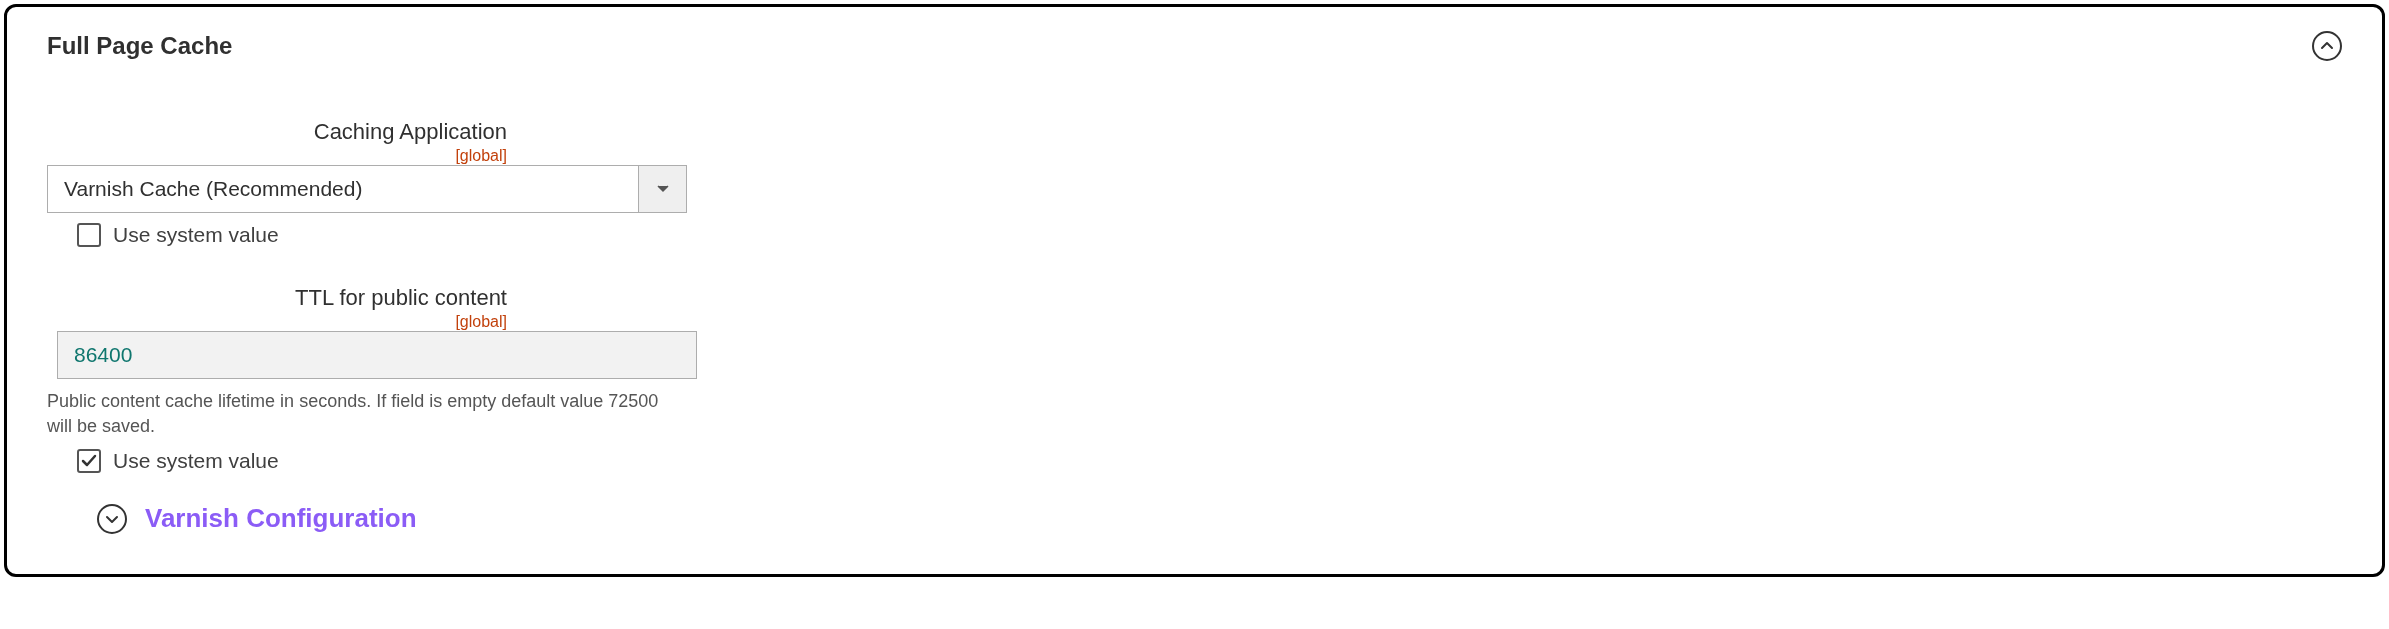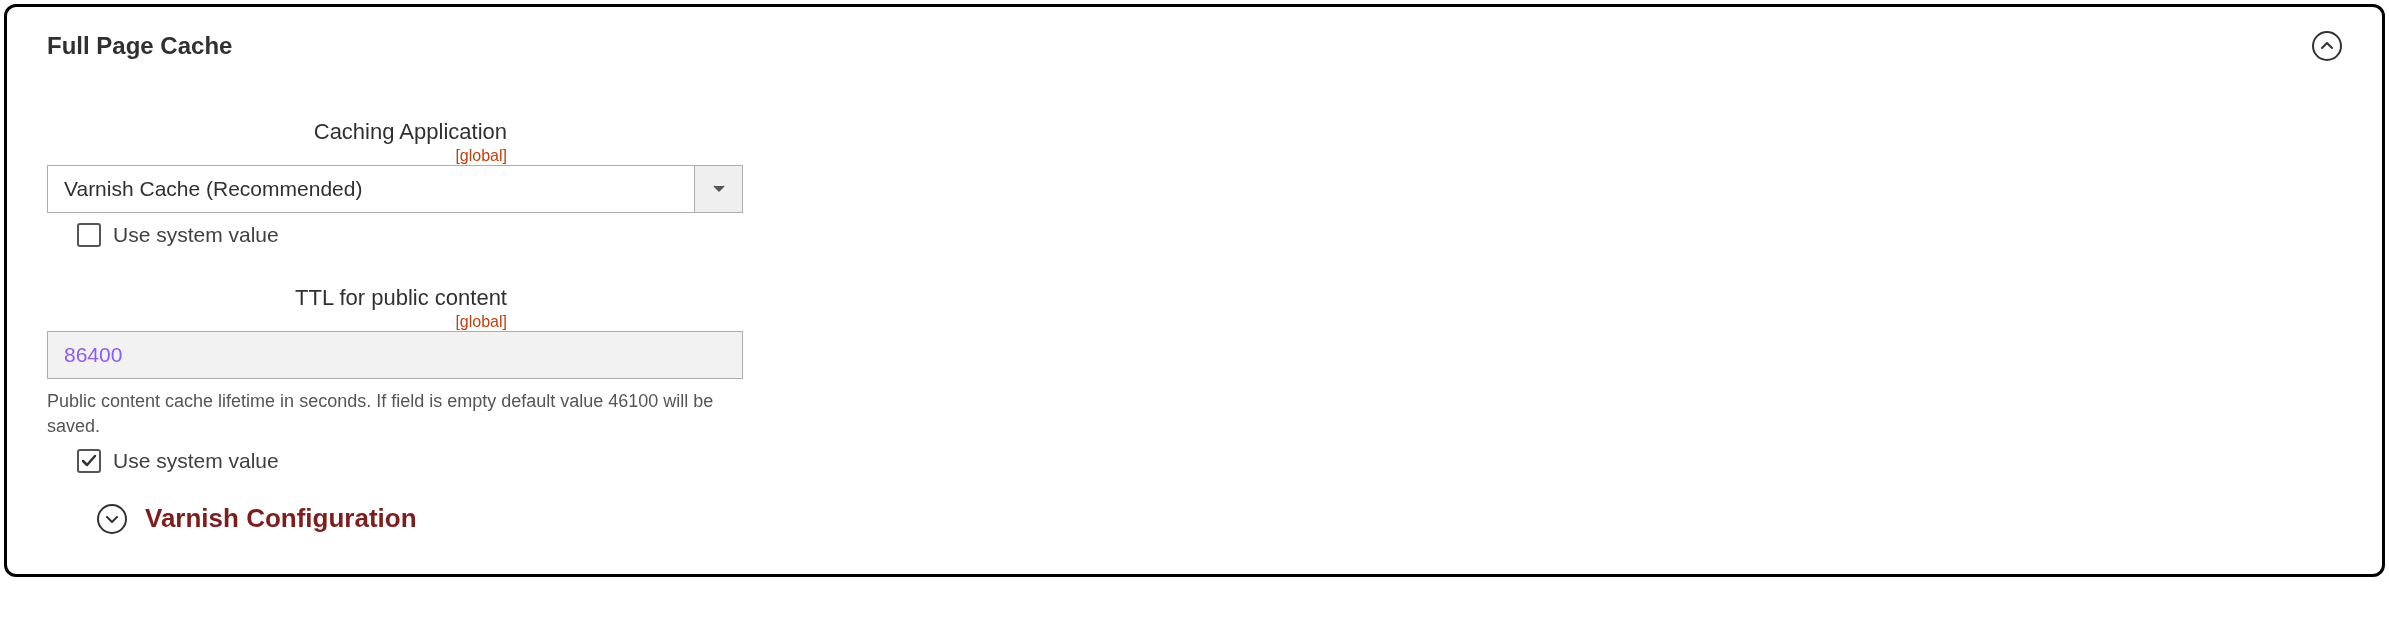--- a/index.html
+++ b/index.html
@@ -60,21 +60,21 @@
       color: #303030;
       display: block;
     }
     .field-scope {
       font-size: 16px;
       color: #c2410c;
       display: block;
       margin-top: 2px;
     }
     .input-col {
-      width: 696px;
+      width: 640px;
     }
     .select-wrap {
       position: relative;
       display: flex;
       border: 1px solid #adadad;
       height: 48px;
       background: #fff;
     }
     .select-display {
       flex: 1;
@@ -101,21 +101,22 @@
       width: 100%;
       height: 48px;
       border: 1px solid #adadad;
       background: #f2f2f2;
       padding: 0 16px;
       font-size: 21px;
       color: #7a7a7a;
     }
     .text-input:disabled {
       background: #f2f2f2;
-      color: #8b5cf6;
+      color: #0f766e;
+      margin-left: 10px;
     }
     .help-text {
       font-size: 18px;
       color: #555;
       margin-top: 10px;
       line-height: 1.4;
     }
     .checkbox-col {
       padding-left: 30px;
       padding-top: 10px;
@@ -164,21 +165,21 @@
       justify-content: center;
       cursor: pointer;
     }
     .expand-icon svg {
       width: 14px;
       height: 14px;
     }
     .subsection-title {
       font-size: 26px;
       font-weight: 600;
-      color: #7f1d1d;
+      color: #8b5cf6;
     }
   </style>
 </head>
 <body>
 
 <div class="panel">
   <div class="panel-header">
     <h2 class="panel-title">Full Page Cache</h2>
     <div class="collapse-icon">
       <svg viewBox="0 0 14 14">
@@ -210,21 +211,21 @@
     </div>
   </div>
 
   <div class="form-row">
     <div class="label-col">
       <span class="field-label">TTL for public content</span>
       <span class="field-scope">[global]</span>
     </div>
     <div class="input-col">
       <input type="text" class="text-input" disabled="" value="86400" style="">
-      <p class="help-text">Public content cache lifetime in seconds. If field is empty default value 46100 will be saved.</p>
+      <p class="help-text">Public content cache lifetime in seconds. If field is empty default value 72500 will be saved.</p>
     </div>
     <div class="checkbox-col">
       <div class="checkbox checked">
         <svg viewBox="0 0 16 16">
             <path d="M2 8 L6 12 L14 3" stroke="#333" stroke-width="2.5" fill="none" stroke-linecap="round" stroke-linejoin="round"></path>
           </svg>
       </div>
       <span class="checkbox-label">Use system value</span>
     </div>
   </div>

